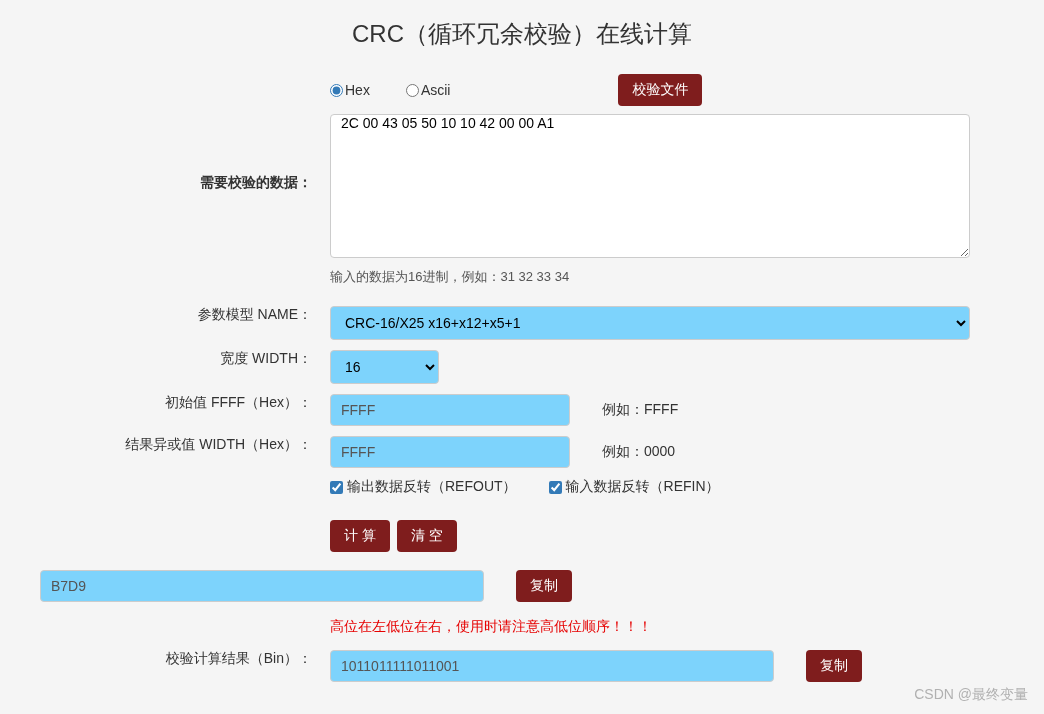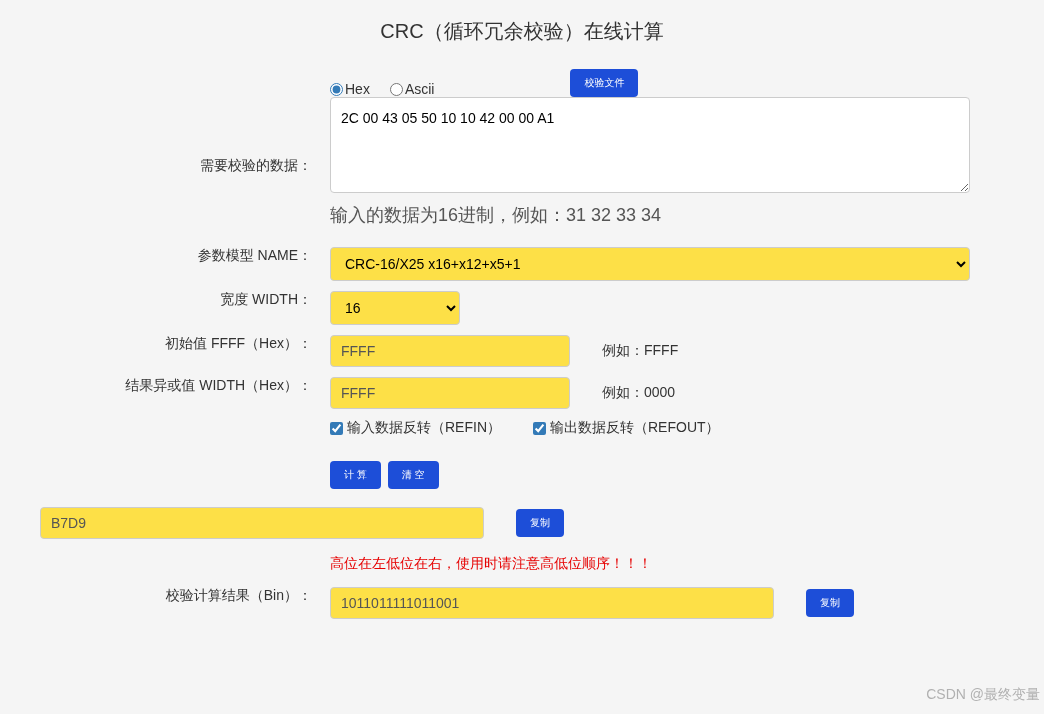--- a/index.html
+++ b/index.html
@@ -8,21 +8,21 @@
       font-family: "Microsoft YaHei", Arial, sans-serif;
       font-size: 14px;
       color: #333;
       width: 1044px;
       height: 714px;
       overflow: hidden;
       position: relative;
     }
     h1 {
       text-align: center;
-      font-size: 20px;
+      font-size: 24px;
       font-weight: normal;
       padding: 18px 0 24px 0;
       color: #333;
     }
     .form-container {
       width: 980px;
       margin-left: 40px;
     }
     .row {
       display: flex;
@@ -35,83 +35,84 @@
       color: #333;
     }
     .field-col {
       flex: 1;
       display: flex;
       align-items: center;
       gap: 8px;
     }
     .radio-row {
       display: flex;
-      align-items: flex-end;
-      gap: 4px;
-      padding-left: 290px;
+      align-items: center;
+      gap: 20px;
+      padding-left: 290px;
+      margin-bottom: 8px;
     }
     .radio-label {
       margin-right: 16px;
       display: inline-flex;
       align-items: center;
       gap: 2px;
     }
     textarea {
       width: 640px;
-      height: 96px;
-      padding: 12px 10px;
+      height: 144px;
+      padding: 0 10px;
       border: 1px solid #ccc;
       border-radius: 4px;
       font-size: 14px;
       font-family: inherit;
       resize: both;
       background: #fff;
     }
     .hint {
       color: #555;
-      font-size: 18px;
+      font-size: 13px;
       padding-left: 290px;
       margin-top: 4px;
       margin-bottom: 20px;
     }
     select, input[type="text"] {
       padding: 7px 10px;
       border: 1px solid #ccc;
       border-radius: 4px;
       font-size: 14px;
-      background: #fde047;
+      background: #7dd3fc;
       font-family: inherit;
     }
     .select-model {
       width: 640px;
     }
     .select-width {
-      width: 130px;
+      width: 109px;
     }
     .input-small {
       width: 240px;
       background: #eeeeee;
       color: #555;
     }
     .input-result {
       width: 444px;
       background: #eeeeee;
       color: #555;
     }
     .example {
       margin-left: 24px;
       color: #333;
     }
     .btn {
       padding: 7px 14px;
       border: none;
       border-radius: 4px;
-      font-size: 10px;
+      font-size: 14px;
       cursor: pointer;
-      background: #1d4ed8;
+      background: #7f1d1d;
       color: #fff;
       font-family: inherit;
     }
     .checkbox-row {
       padding-left: 290px;
       display: flex;
       align-items: center;
       gap: 4px;
       margin-bottom: 18px;
       margin-top: 6px;
@@ -132,21 +133,21 @@
     .red-hint {
       color: #e60000;
       font-size: 14px;
       padding-left: 290px;
       margin-top: 16px;
       margin-bottom: 14px;
     }
     .watermark {
       position: absolute;
       bottom: 10px;
-      right: 4px;
+      right: 16px;
       color: rgba(120,120,120,0.55);
       font-size: 14px;
     }
     input[type="radio"], input[type="checkbox"] {
       accent-color: #337ab7;
     }
   </style>
 </head>
 <body>
 
@@ -161,21 +162,21 @@
     </label>
     <label class="radio-label">
       <input type="radio" name="mode" style="">
       <span>Ascii</span>
     </label>
     <span style="width:112px;"></span>
     <button class="btn">校验文件</button>
   </div>
 
   <div class="row" style="align-items:flex-start;">
-    <div class="label-col" style="padding-top:60px;">需要校验的数据：</div>
+    <div class="label-col" style="padding-top:60px;font-weight:bold;">需要校验的数据：</div>
     <div class="field-col">
       <textarea style="">2C 00 43 05 50 10 10 42 00 00 A1</textarea>
     </div>
   </div>
   <div class="hint">输入的数据为16进制，例如：31 32 33 34</div>
 
   <div class="row">
     <div class="label-col">参数模型 NAME：</div>
     <div class="field-col">
       <select class="select-model">
@@ -206,25 +207,25 @@
     <div class="label-col">结果异或值 WIDTH（Hex）：</div>
     <div class="field-col">
       <input type="text" class="input-small" readonly="" value="FFFF" style="">
       <span class="example">例如：0000</span>
     </div>
   </div>
 
   <div class="checkbox-row">
     <label class="checkbox-label">
       <input type="checkbox" checked="" style="">
-      <span>输入数据反转（REFIN）</span>
+      <span>输出数据反转（REFOUT）</span>
     </label>
     <label class="checkbox-label">
       <input type="checkbox" checked="" style="">
-      <span>输出数据反转（REFOUT）</span>
+      <span>输入数据反转（REFIN）</span>
     </label>
   </div>
 
   <div class="button-row">
     <button class="btn">计 算</button>
     <button class="btn">清 空</button>
   </div>
 
   <div class="row">
     <div class="field-col">

